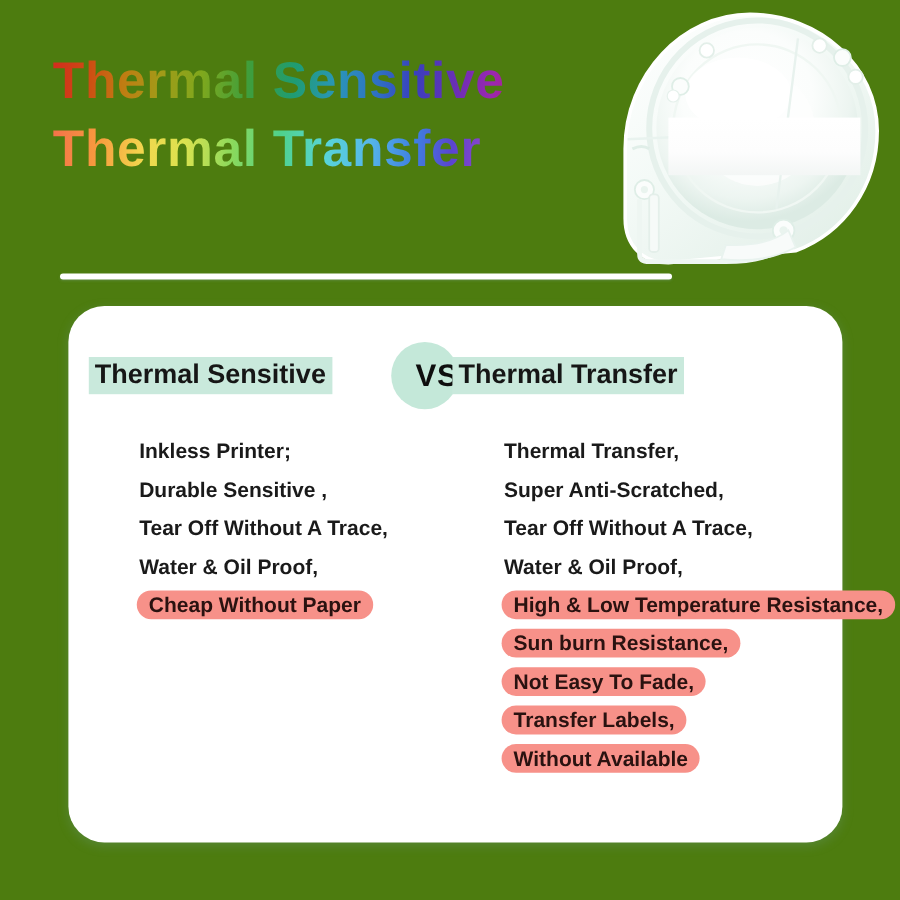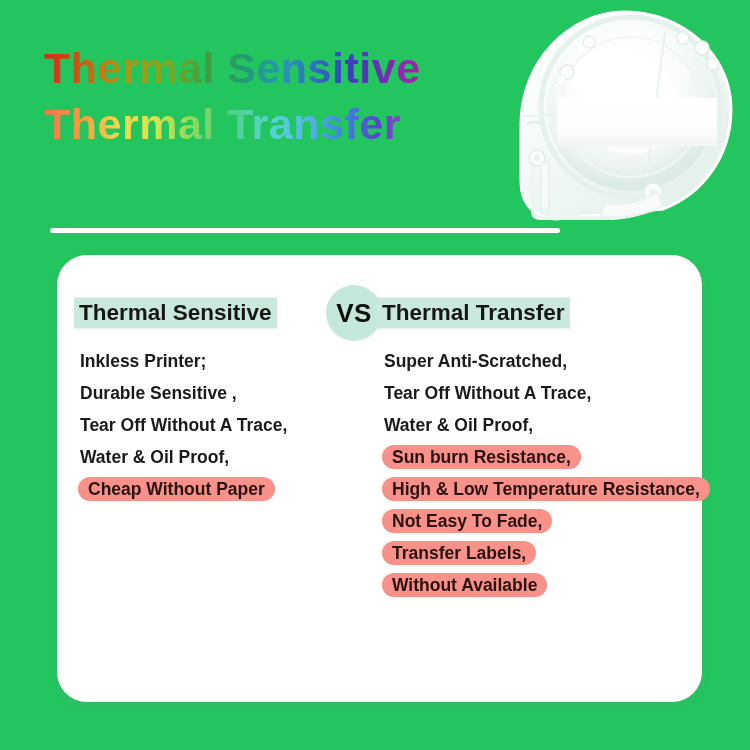--- a/index.html
+++ b/index.html
@@ -13,21 +13,21 @@
     background: #aee3c9;
     font-family: "Liberation Sans", sans-serif;
     position: relative;
   }
 
   #stage {
     position: absolute;
     left: 0; top: 0;
     width: 750px;
     height: 750px;
-    background: #22c55e;
+    background: #4d7c0f;
     overflow: hidden;
   }
 
   
   #title-block {
     position: absolute;
     left: 44px;
     top: 40px;
     width: 430px;
     z-index: 6;
@@ -120,34 +120,35 @@
   #vs-badge {
     position: absolute;
     left: 269px;
     top: 30px;
     width: 56px;
     height: 56px;
     border-radius: 50%;
     background: #c4e8d9;
     display: flex;
     align-items: center;
-    justify-content: center;
+    justify-content: flex-end;
   }
   #vs-badge-label {
     font-size: 26px;
     font-weight: bold;
     color: #0e0e0e;
     letter-spacing: 0.5px;
     line-height: 1;
   }
 
   
   .feature-col {
     position: absolute;
-    top: 94px;
+    top: 109px;
+    margin-left: 36px;
   }
   #col-left  { left: 21px;  width: 290px; }
   #col-right { left: 325px; width: 312px; }
 
   .feature-item {
     font-size: 17.5px;
     font-weight: bold;
     color: #1a1a1a;
     line-height: 24px;
     height: 24px;
@@ -261,33 +262,36 @@
       <div class="feature-row">
         <span class="feature-item">Water &amp; Oil Proof,</span>
       </div>
       <div class="feature-row">
         <span class="feature-item highlighted">Cheap Without Paper</span>
       </div>
     </div>
 
     <div class="feature-col" id="col-right">
       <div class="feature-row">
+        <span class="feature-item">Thermal Transfer,</span>
+      </div>
+      <div class="feature-row">
         <span class="feature-item">Super Anti-Scratched,</span>
       </div>
       <div class="feature-row">
         <span class="feature-item">Tear Off Without A Trace,</span>
       </div>
       <div class="feature-row">
         <span class="feature-item">Water &amp; Oil Proof,</span>
       </div>
       <div class="feature-row">
+        <span class="feature-item highlighted">High &amp; Low Temperature Resistance,</span>
+      </div>
+      <div class="feature-row">
         <span class="feature-item highlighted">Sun burn  Resistance,</span>
-      </div>
-      <div class="feature-row">
-        <span class="feature-item highlighted">High &amp; Low Temperature Resistance,</span>
       </div>
       <div class="feature-row">
         <span class="feature-item highlighted">Not Easy To Fade,</span>
       </div>
       <div class="feature-row">
         <span class="feature-item highlighted">Transfer Labels,</span>
       </div>
       <div class="feature-row">
         <span class="feature-item highlighted">Without Available</span>
       </div>

